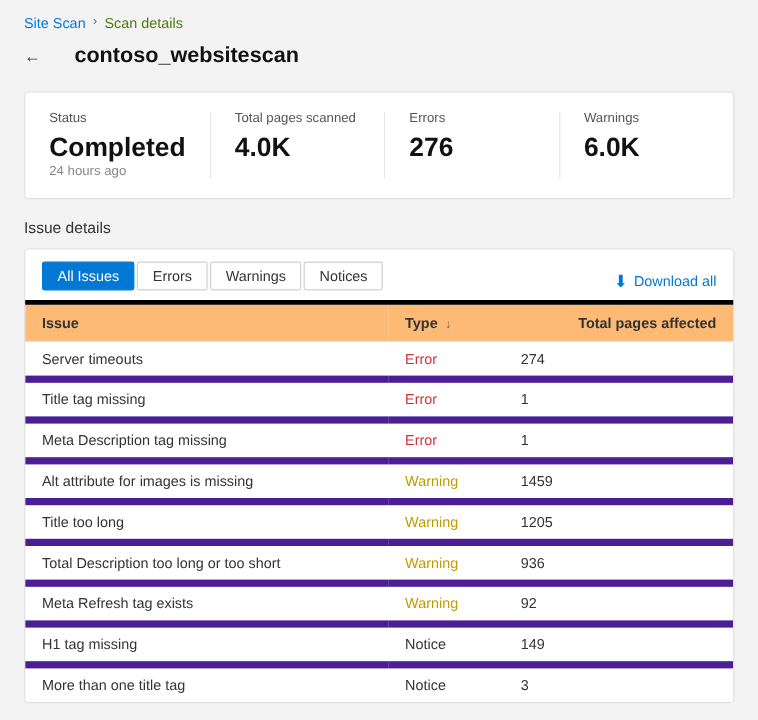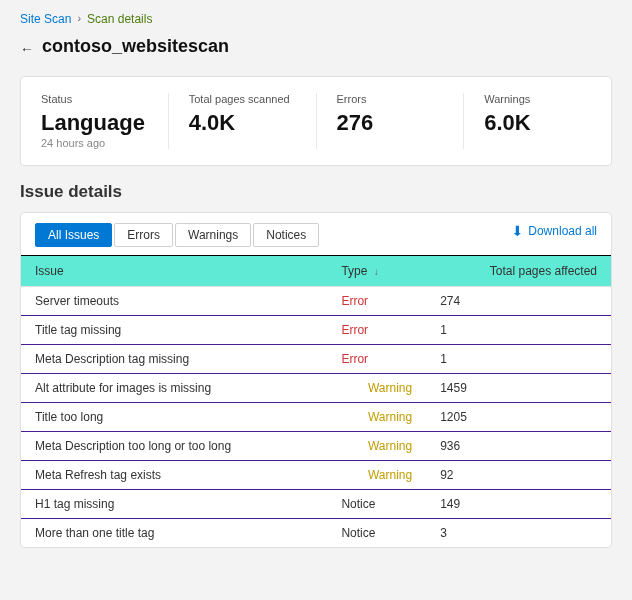--- a/index.html
+++ b/index.html
@@ -39,20 +39,21 @@
     .back-arrow {
       color: #333;
       font-size: 14px;
       cursor: pointer;
       text-decoration: none;
     }
     .page-title {
       font-size: 18px;
       font-weight: 600;
       color: #111;
+      margin-left: 20px;
     }
     .subtitle {
       font-size: 12px;
       color: #555;
       margin-left: 24px;
       margin-bottom: 14px;
     }
     .stats-card {
       background: #fff;
       border: 1px solid #e0e0e0;
@@ -84,37 +85,37 @@
       font-weight: 600;
       color: #111;
       line-height: 1.1;
     }
     .stat-sub {
       font-size: 11px;
       color: #888;
       margin-top: 2px;
     }
     .section-label {
-      font-size: 17px;
-      font-weight: 700;
+      font-size: 13px;
+      font-weight: 400;
       color: #333;
       margin-bottom: 10px;
     }
     .issues-card {
       background: #fff;
       border: 1px solid #e0e0e0;
       border-radius: 4px;
       padding: 0;
     }
     .issues-header {
       display: flex;
-      align-items: flex-start;
+      align-items: flex-end;
       justify-content: space-between;
       padding: 10px 14px 8px 14px;
-      border-bottom: 1px solid #000000;
+      border-bottom: 4px solid #000000;
     }
     .tab-group {
       display: flex;
       gap: 2px;
     }
     .tab-btn {
       padding: 4px 12px;
       border: 1px solid #d0d0d0;
       background: #fff;
       font-size: 12px;
@@ -147,46 +148,46 @@
       width: 100%;
       border-collapse: collapse;
     }
     thead tr {
       border-bottom: 1px solid #e0e0e0;
     }
     th {
       text-align: left;
       padding: 8px 14px;
       font-size: 12px;
-      font-weight: 400;
-      color: #333;
-      background: #5eead4;
+      font-weight: 700;
+      color: #333;
+      background: #fdba74;
     }
     th.right {
       text-align: right;
     }
     th .sort-icon {
       margin-left: 3px;
       font-size: 10px;
       color: #666;
     }
     td {
       padding: 7px 14px;
       font-size: 12px;
       color: #333;
-      border-bottom: 1px solid #4c1d95;
+      border-bottom: 6px solid #4c1d95;
     }
     td.right {
       text-align: left;
     }
     tr:last-child td {
       border-bottom: none;
     }
     .type-error { color: #d13438; }
-    .type-warning { color: #c09c00; text-align: right; }
+    .type-warning { color: #c09c00; }
     .type-notice { color: #333; }
   </style>
 </head>
 <body>
 
 <div class="page-container">
 
   <div class="breadcrumb">
     <span style="cursor:pointer;color:#0078d4;">Site Scan</span>
     <span class="breadcrumb-sep">›</span>
@@ -194,21 +195,21 @@
   </div>
 
   <div class="back-row">
     <span class="back-arrow">←</span>
     <span class="page-title">contoso_websitescan</span>
   </div>
 
   <div class="stats-card">
     <div class="stat-item">
       <div class="stat-label">Status</div>
-      <div class="stat-value">Language</div>
+      <div class="stat-value">Completed</div>
       <div class="stat-sub">24 hours ago</div>
     </div>
     <div class="stat-item">
       <div class="stat-label">Total pages scanned</div>
       <div class="stat-value">4.0K</div>
     </div>
     <div class="stat-item">
       <div class="stat-label">Errors</div>
       <div class="stat-value">276</div>
     </div>
@@ -263,21 +264,21 @@
       <td>Alt attribute for images is missing</td>
       <td class="type-warning">Warning</td>
       <td class="right">1459</td>
     </tr>
             <tr>
       <td>Title too long</td>
       <td class="type-warning">Warning</td>
       <td class="right">1205</td>
     </tr>
             <tr>
-      <td>Meta Description too long or too long</td>
+      <td>Total Description too long or too short</td>
       <td class="type-warning">Warning</td>
       <td class="right">936</td>
     </tr>
             <tr>
       <td>Meta Refresh tag exists</td>
       <td class="type-warning">Warning</td>
       <td class="right">92</td>
     </tr>
             <tr>
       <td>H1 tag missing</td>

